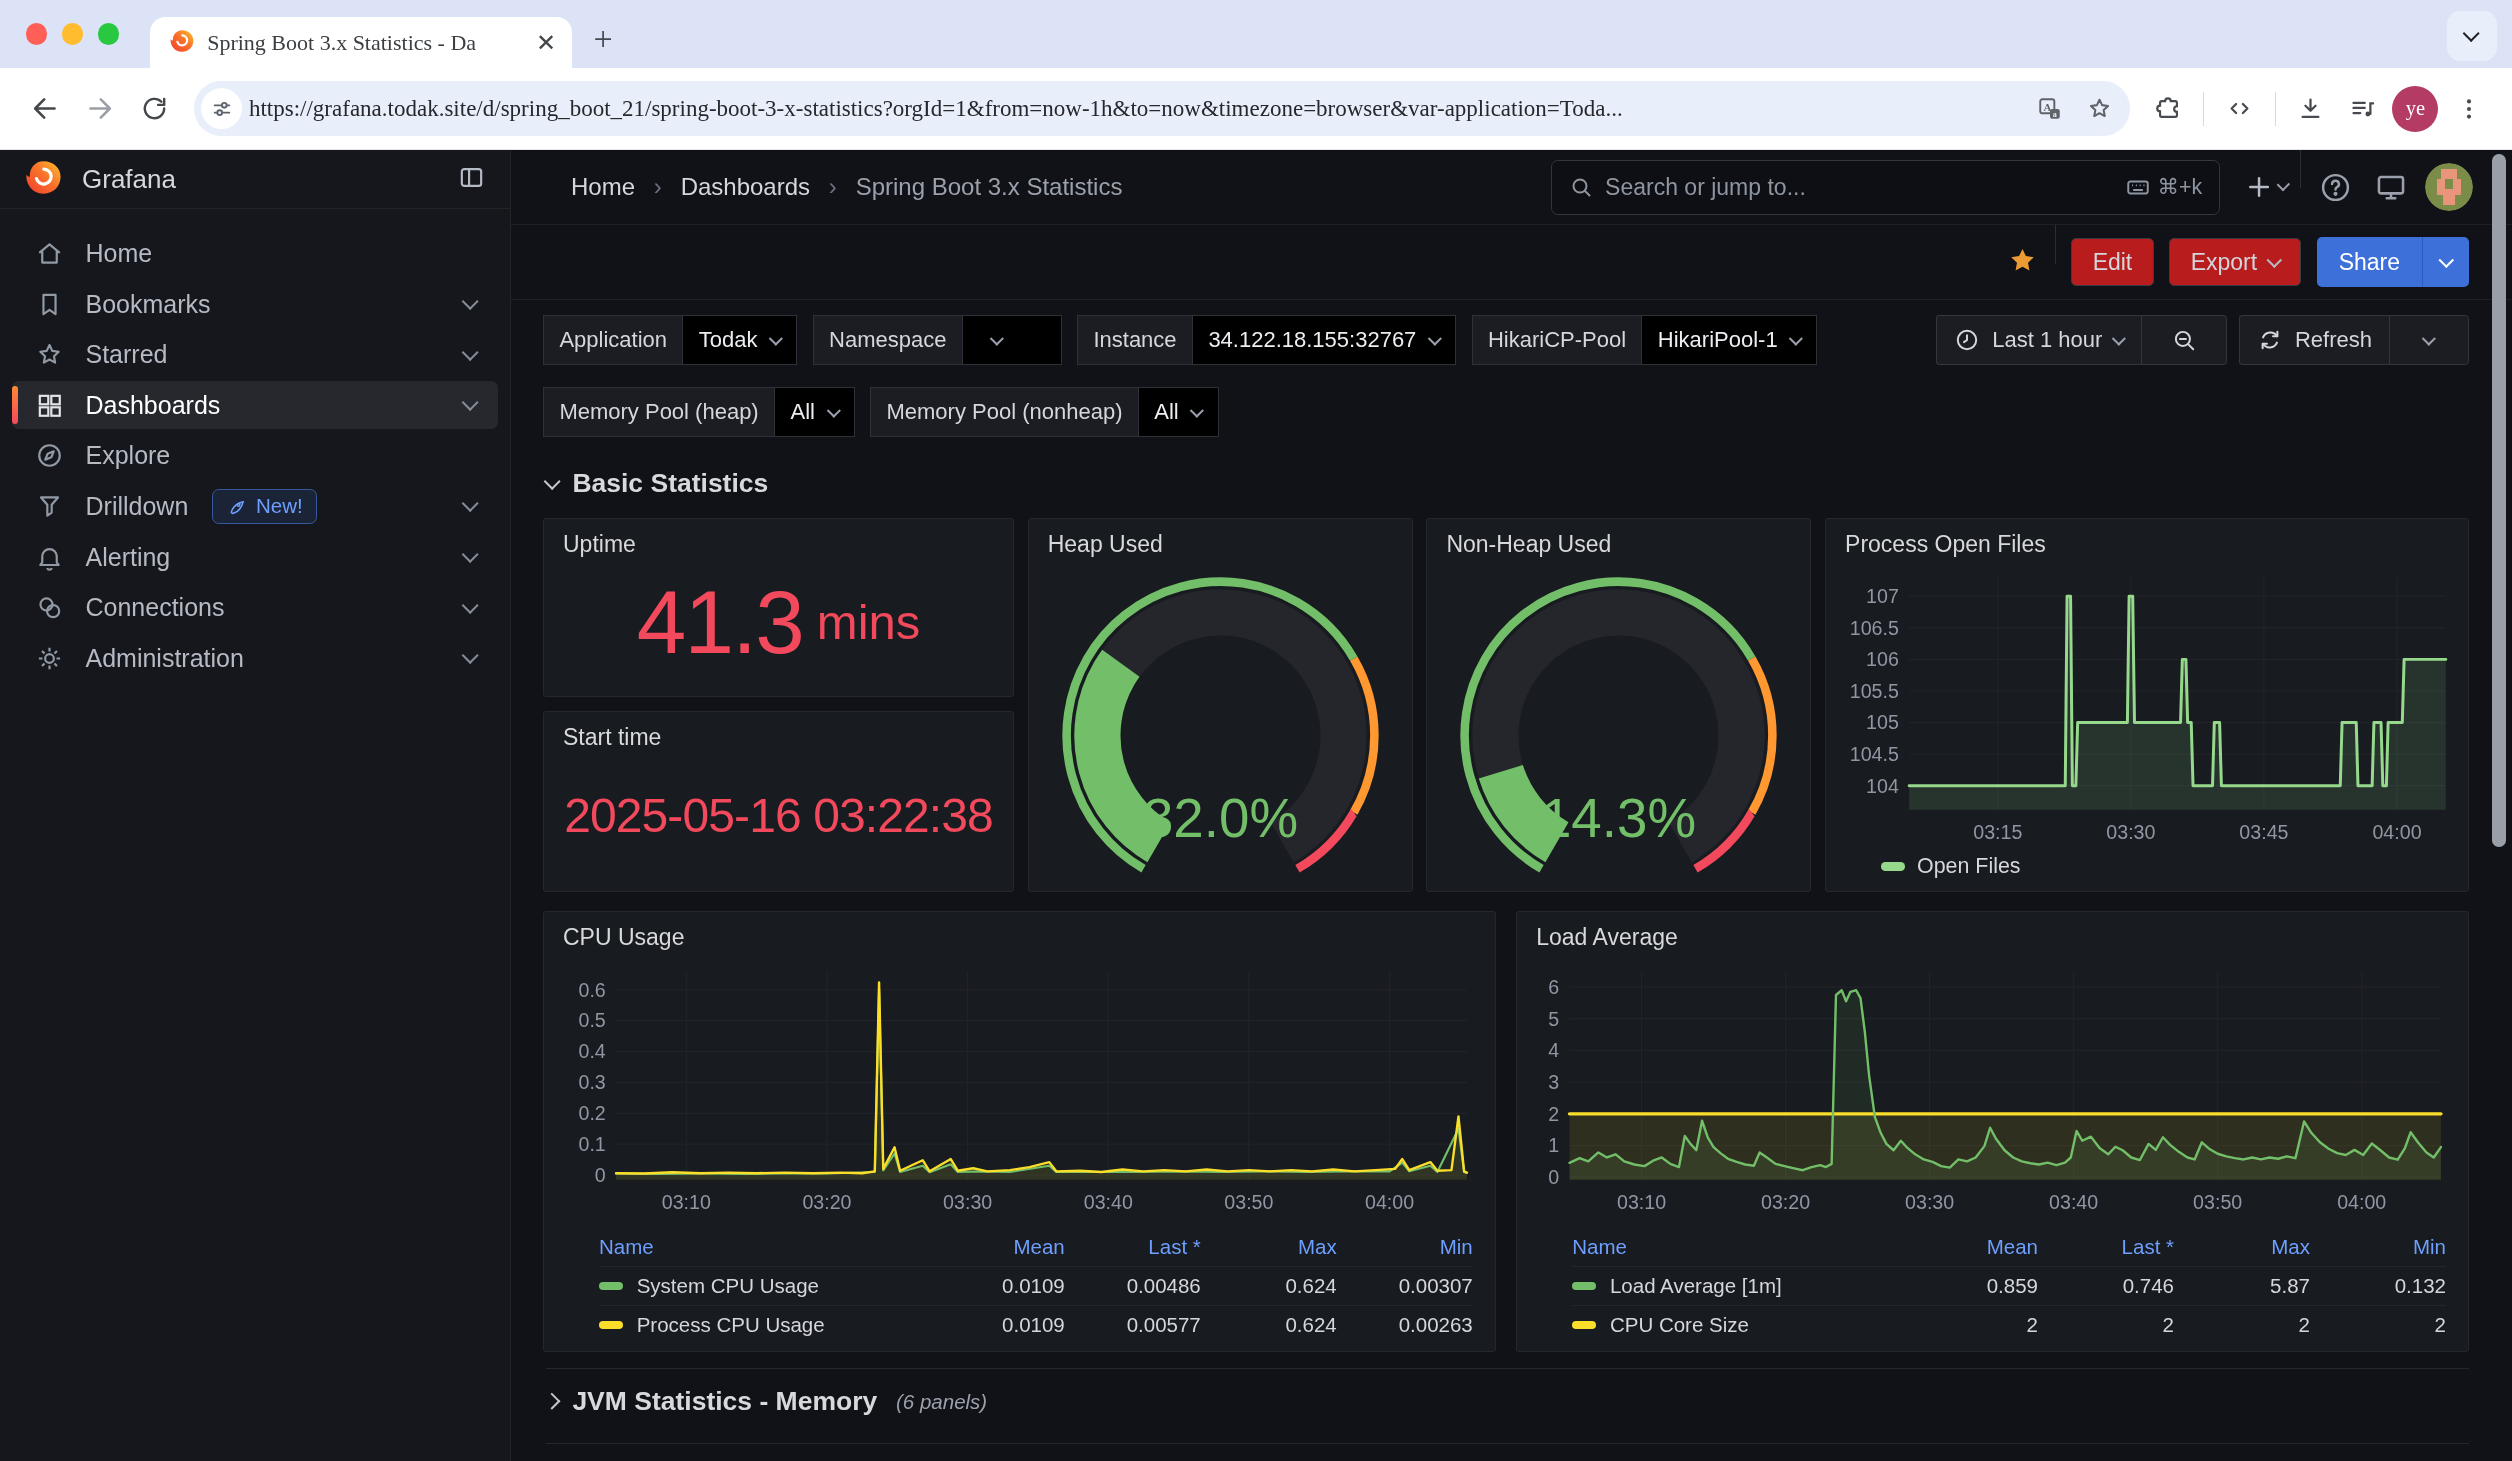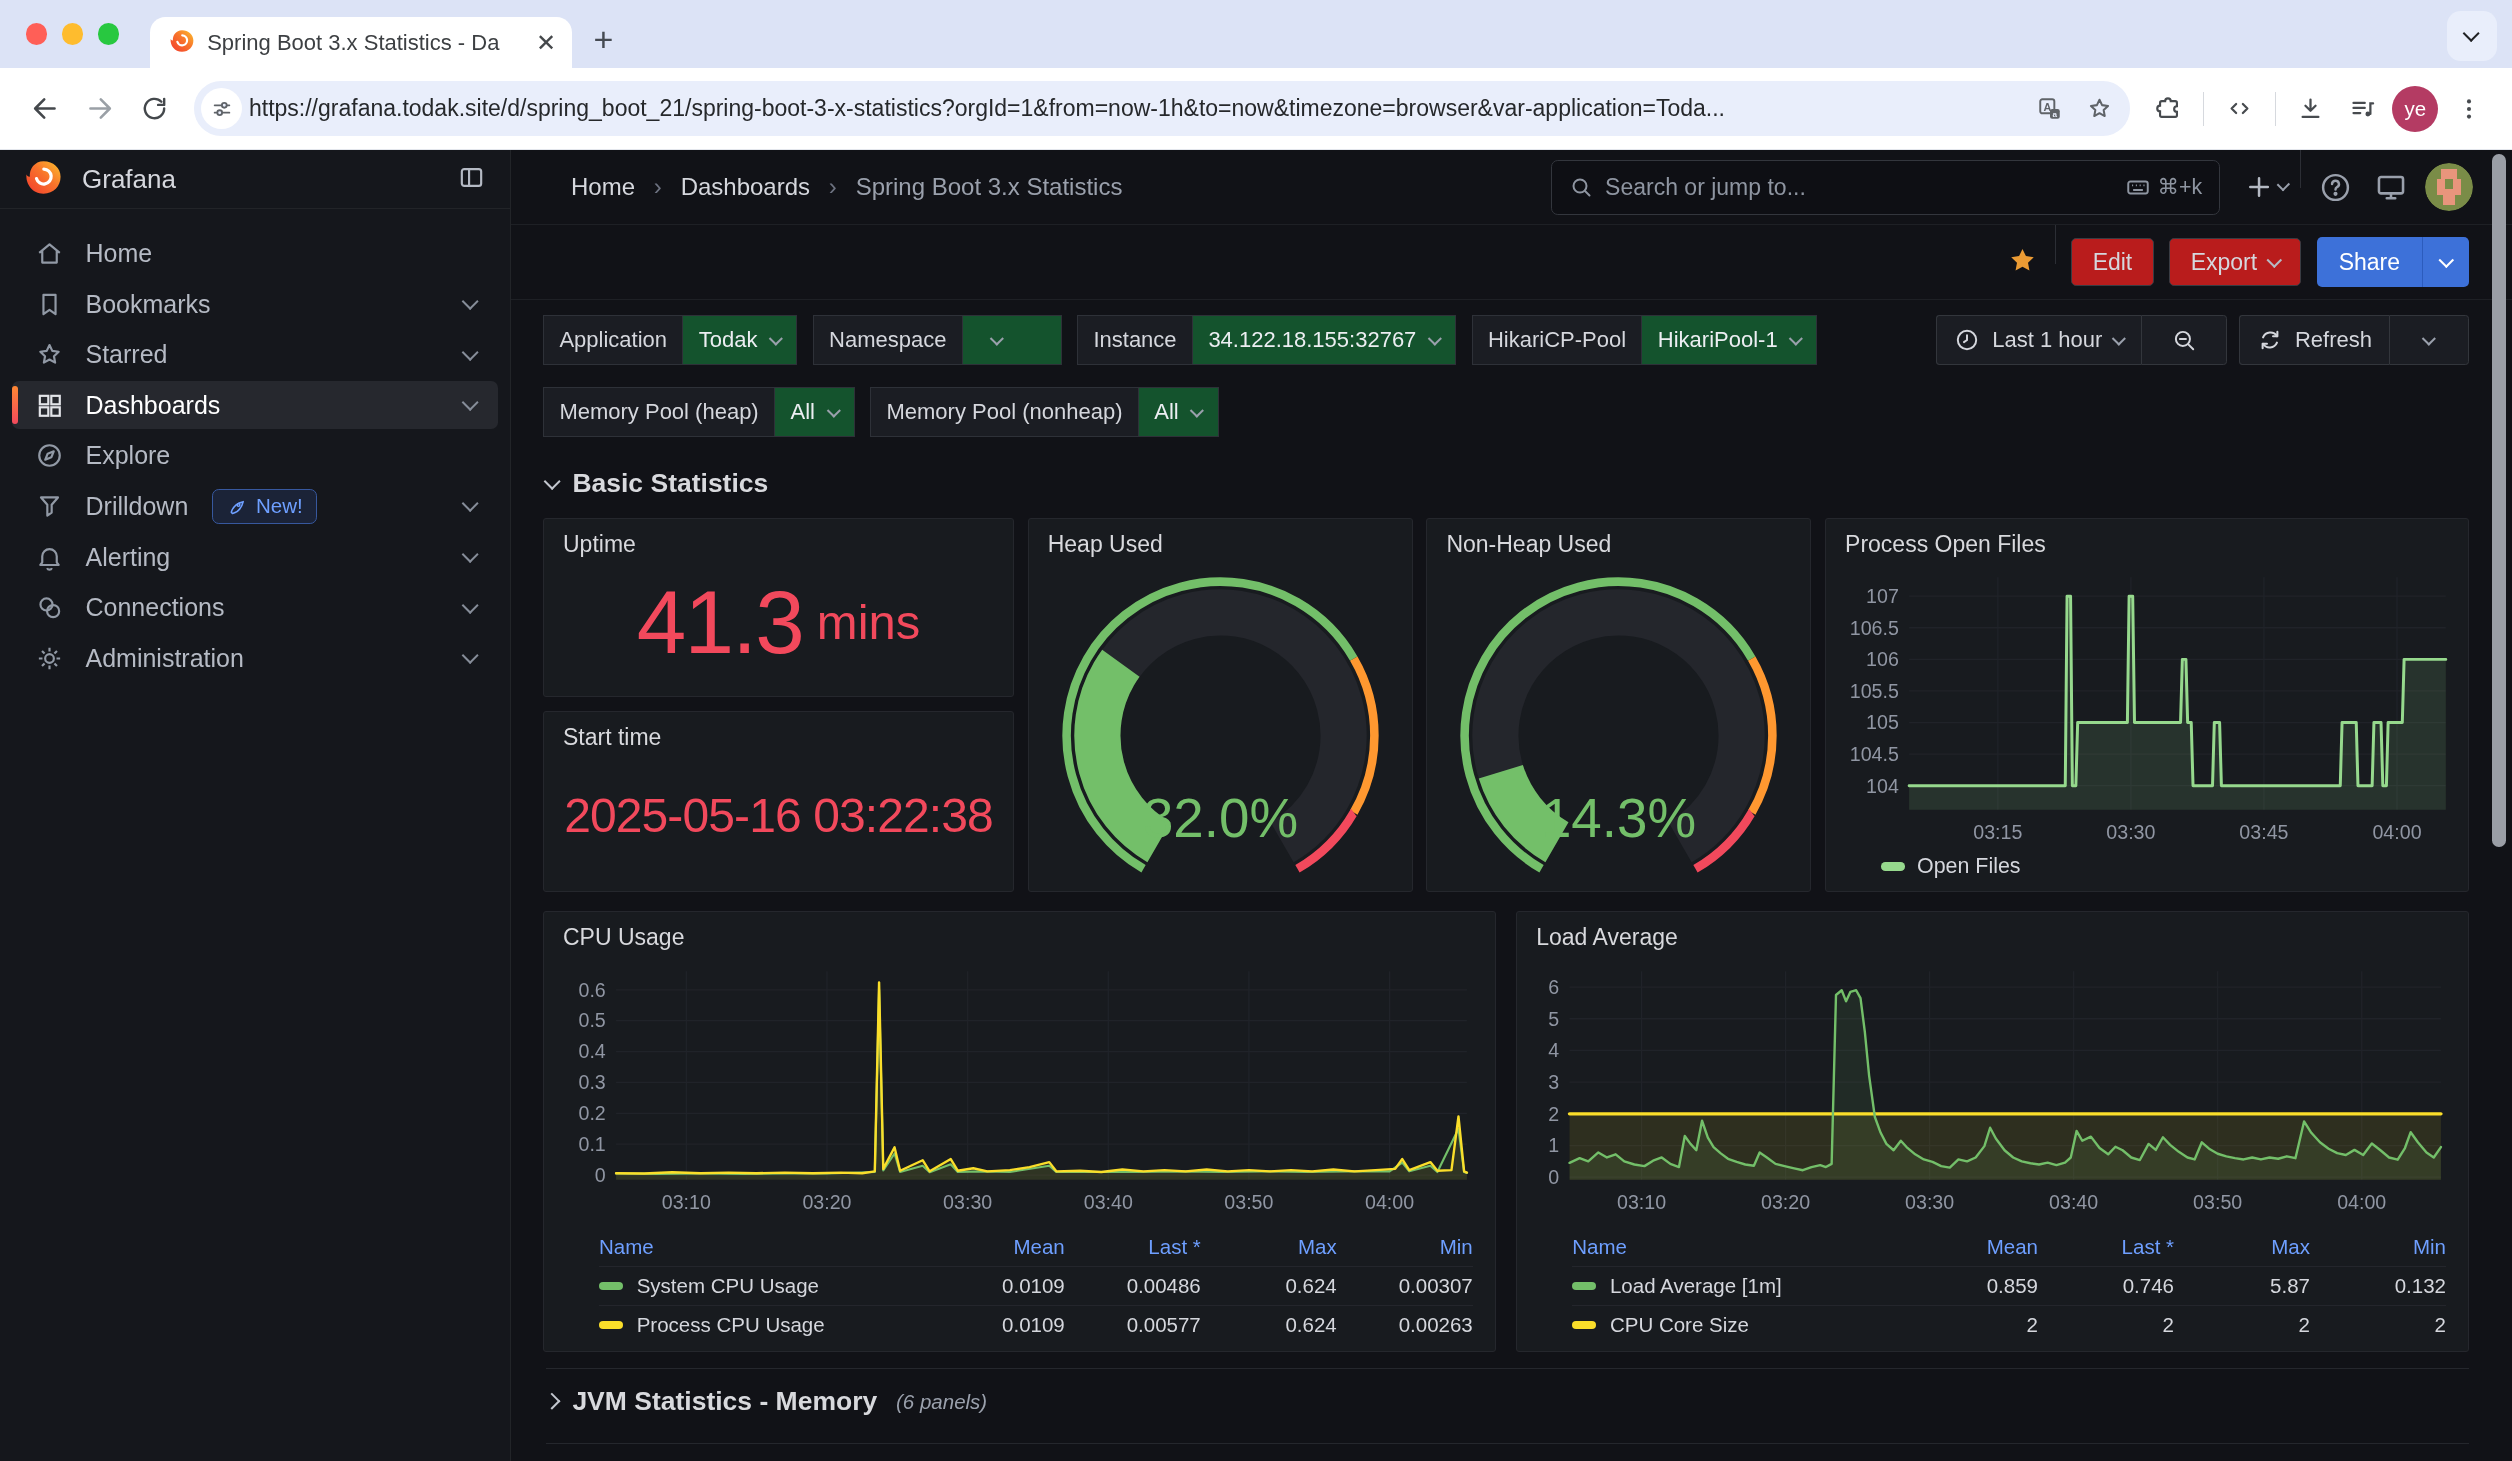--- a/index.html
+++ b/index.html
@@ -5,21 +5,21 @@
   html,body{margin:0;padding:0;background:#111217;}
   body{width:2512px;height:1461px;overflow:hidden;font-family:"Liberation Sans","DejaVu Sans",sans-serif;
        -webkit-font-smoothing:antialiased;position:relative;}
   svg{font-family:inherit;}
   .vdiv{width:0.9px;align-self:stretch;background:#2c2e35;}
   .chev{display:inline-block;width:10.3px;height:10.3px;border-right:2.6px solid currentColor;border-bottom:2.6px solid currentColor;}
   .chev.down{transform:rotate(45deg) translate(-1.7px,-1.7px);}
   .chev.right{transform:rotate(-45deg);}
 
   
-  .chrome{height:150px;background:#dce3f6;}
+  .chrome{height:150px;background:#dce3f6;font-family:Liberation Serif, serif;}
   .tabstrip{height:68px;display:flex;align-items:flex-end;}
   .lights{display:flex;gap:14.5px;align-items:center;height:68px;padding:0 0 0 26px;}
   .light{width:21.4px;height:21.4px;border-radius:50%;}
   .tab{margin-left:31px;width:387px;height:51px;background:#fff;border-radius:15.4px 15.4px 0 0;display:flex;align-items:center;padding:0 15.4px 0 19px;gap:12px;}
   .tab-title{flex:1;font-size:22px;color:#3d4043;white-space:nowrap;overflow:hidden;}
   .tab-close{font-size:24px;color:#45484b;line-height:1;}
   .newtab{margin:0 0 12px 22px;font-size:34px;color:#454a52;line-height:1;font-weight:300;}
   .tabsearch{margin-left:auto;margin-right:15.4px;margin-bottom:6.8px;width:50px;height:50px;border-radius:13.7px;background:#e9eefb;display:flex;align-items:center;justify-content:center;color:#202124;}
   .toolbar{height:81px;background:#fff;display:flex;align-items:center;padding:0 22px;gap:8.6px;border-bottom:0.9px solid #e3e6ec;}
   .nav-ic{width:46px;height:46px;display:flex;align-items:center;justify-content:center;border-radius:50%;}
@@ -60,21 +60,21 @@
   .btn .chev{width:8.6px;height:8.6px;color:#b5bac4;}
   .share{display:flex;height:50px;border-radius:5.1px;overflow:hidden;}
   .share .s-main{background:#3d71d9;color:#fff;font-size:23px;font-weight:500;display:flex;align-items:center;padding:15px 22px;}
   .share .s-arrow{background:#3d71d9;border-left:0.9px solid #2c5cbd;display:flex;align-items:center;justify-content:center;width:46px;color:#fff;}
 
   .content{flex:1;padding:15.4px 43px 0 32px;overflow:hidden;}
   .filters{display:flex;gap:15.4px;align-items:center;}
   .filters.second{margin-top:22px;}
   .varbox{display:flex;height:48px;border:0.9px solid #2e3138;border-radius:0;overflow:hidden;font-size:22px;}
   .var-label{display:flex;align-items:center;padding:0 15.4px;background:#1b1d23;color:#d5d7dd;border-right:0.9px solid #2e3138;}
-  .var-value{display:flex;align-items:center;gap:13.7px;padding:0 15.4px;background:#14532d;color:#eceef2;font-weight:500;}
+  .var-value{display:flex;align-items:center;gap:13.7px;padding:0 15.4px;background:#000000;color:#eceef2;font-weight:500;}
   .var-value .chev{width:7.7px;height:7.7px;color:#9aa0ac;}
   .timegrp{margin-left:auto;display:flex;gap:12px;}
   .tbtn{height:48px;display:flex;align-items:center;gap:12px;padding:0 17px;background:#1b1d23;border:0.9px solid #33363c;border-radius:3.4px;color:#d5d7dd;font-size:22px;font-weight:500;}
   .tbtn .chev{width:7.7px;height:7.7px;color:#9aa0ac;}
   .tbtn.joined-l{border-radius:3.4px 0 0 3.4px;border-right:none;}
   .tbtn.joined-r{border-radius:0 3.4px 3.4px 0;width:26px;justify-content:center;}
 
   .sect{display:flex;align-items:center;gap:13.7px;margin:31px 0 0 3.4px;color:#d8d9dd;}
   .sect .chev{color:#c3c7cf;}
   .sect-title{font-size:26.5px;font-weight:700;}

